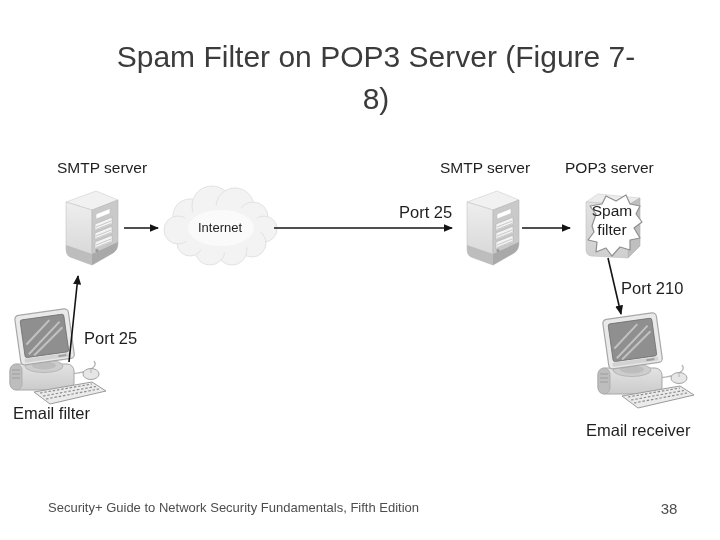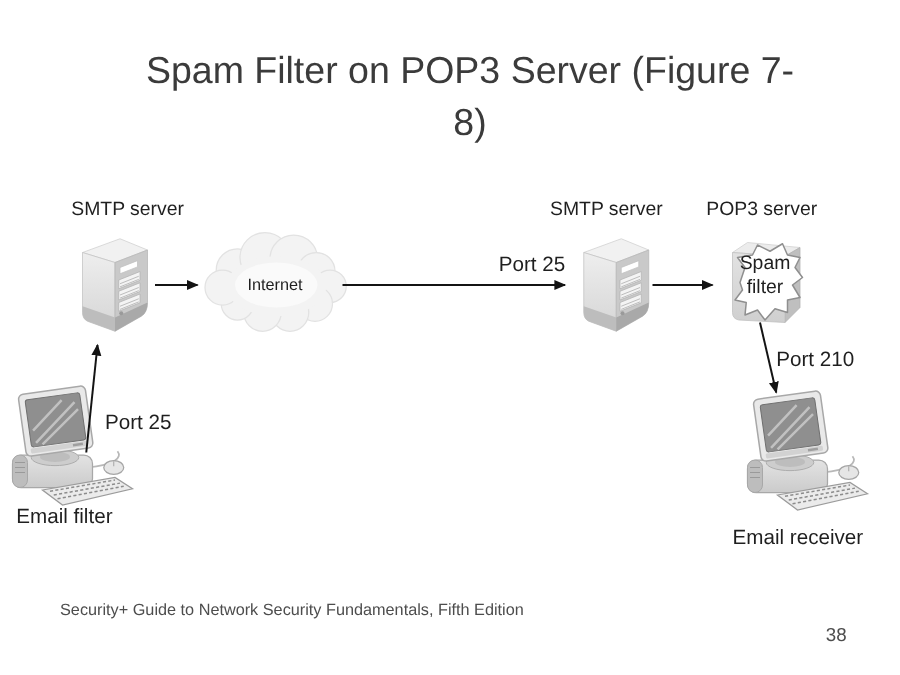--- a/index.html
+++ b/index.html
@@ -10,21 +10,21 @@
   .dlabel{position:absolute;color:#1f1f1f;white-space:nowrap;}
   .lbl-node{font-size:15.5px;}
   .lbl-big{font-size:16.5px;}
   .lbl-port{font-size:16.5px;}
   .lbl-internet{font-size:13px;}
   .spam-text{position:absolute;left:588px;top:201px;width:48px;text-align:center;
              font-size:15.5px;line-height:19px;color:#1f1f1f;}
   .caption{position:absolute;left:15px;top:437px;color:#151515;}
   .caption .cap-label{font-weight:700;font-size:15.5px;}
   .caption .cap-text{font-weight:700;font-size:14px;margin-left:22px;}
-  .footer-text{position:absolute;left:48px;top:480px;font-size:13px;color:#4d4d4d;}
+  .footer-text{position:absolute;left:48px;top:500px;font-size:13px;color:#4d4d4d;}
   .page-num{position:absolute;left:650px;top:500px;width:38px;text-align:center;
             font-size:15px;color:#4d4d4d;}
   svg.diagram{position:absolute;left:0;top:0;width:720px;height:540px;}
 </style>
 </head>
 <body>
 
 <div class="slide">
 
   <div class="title">

